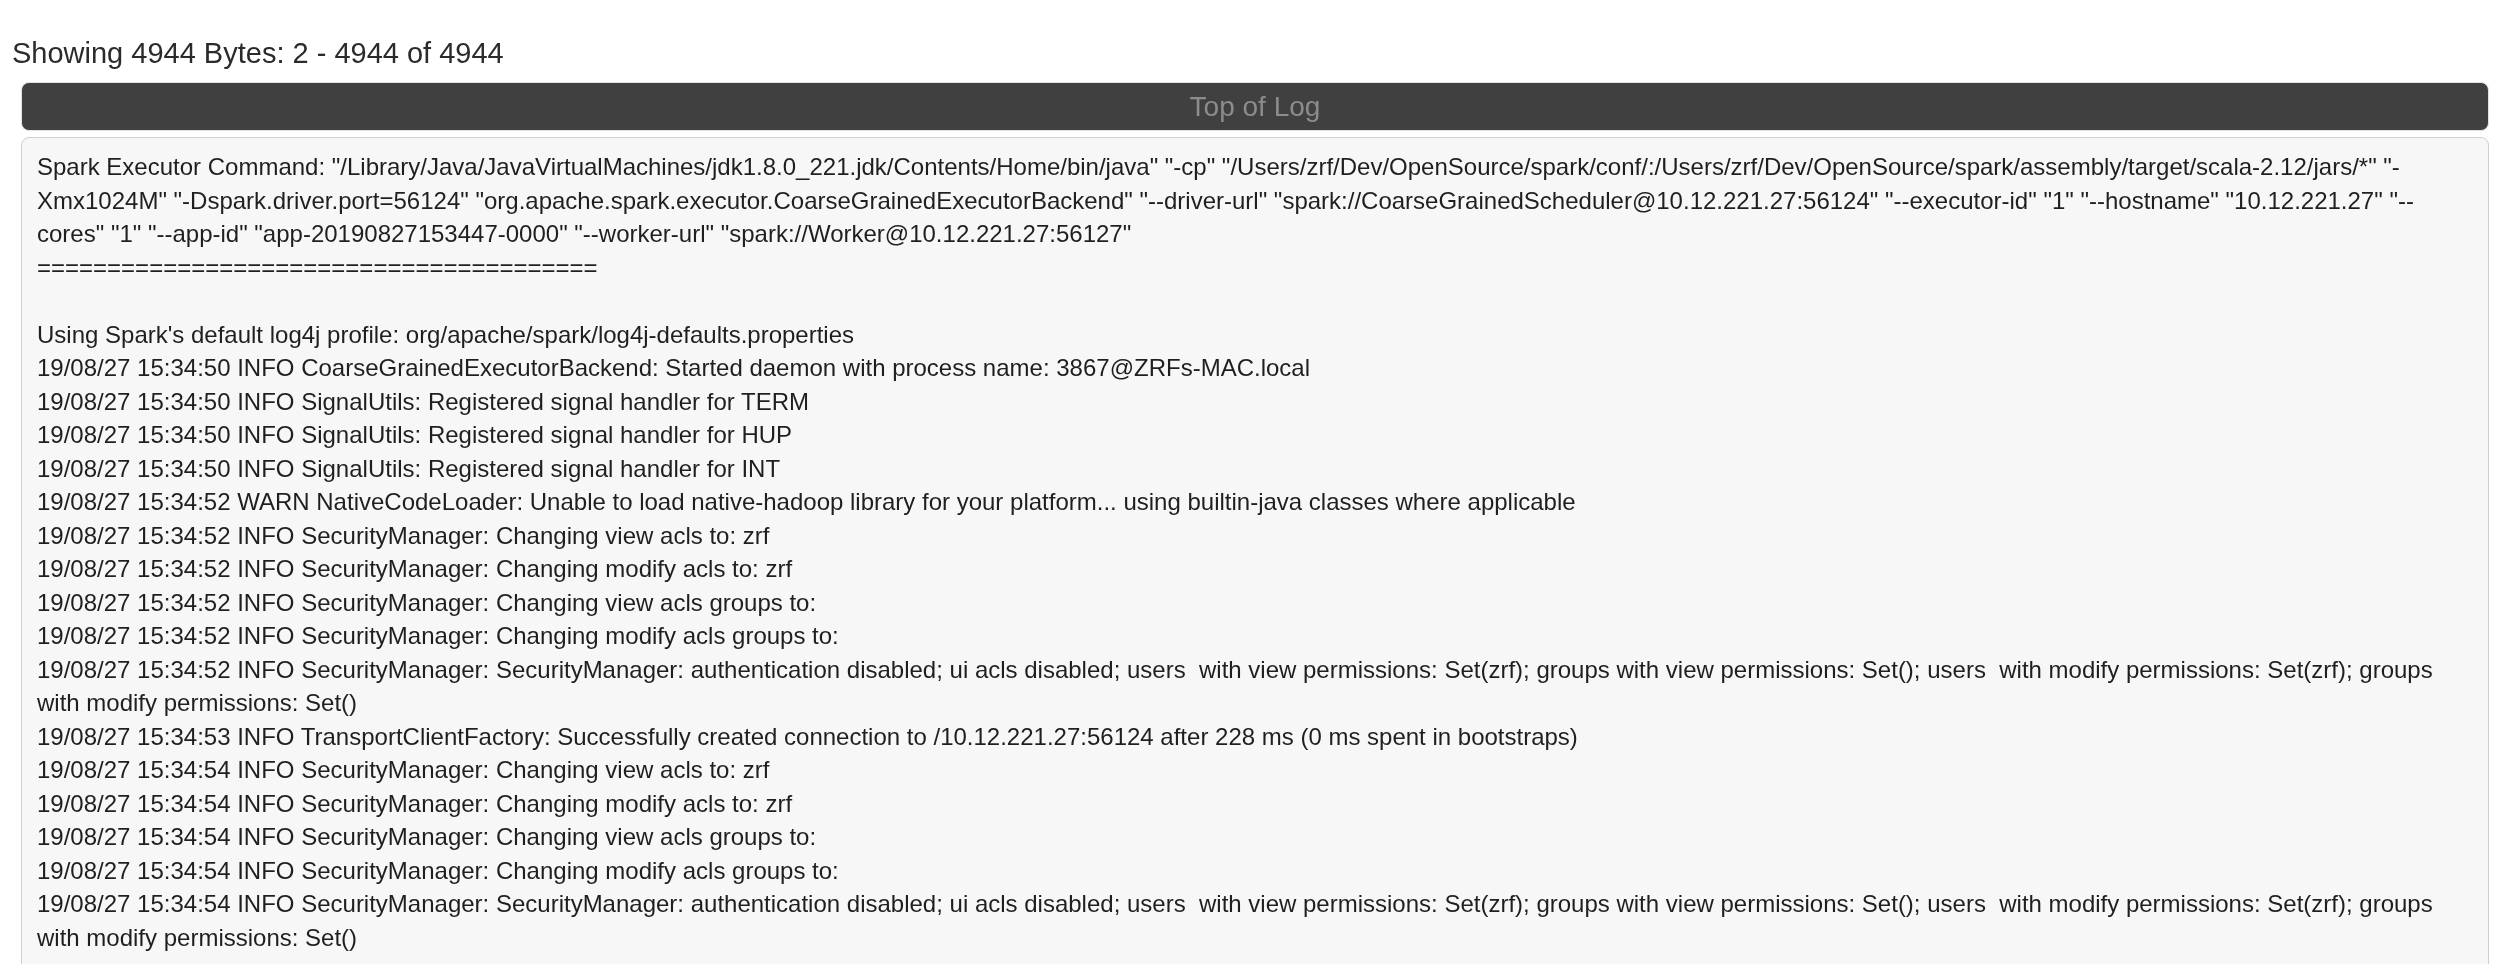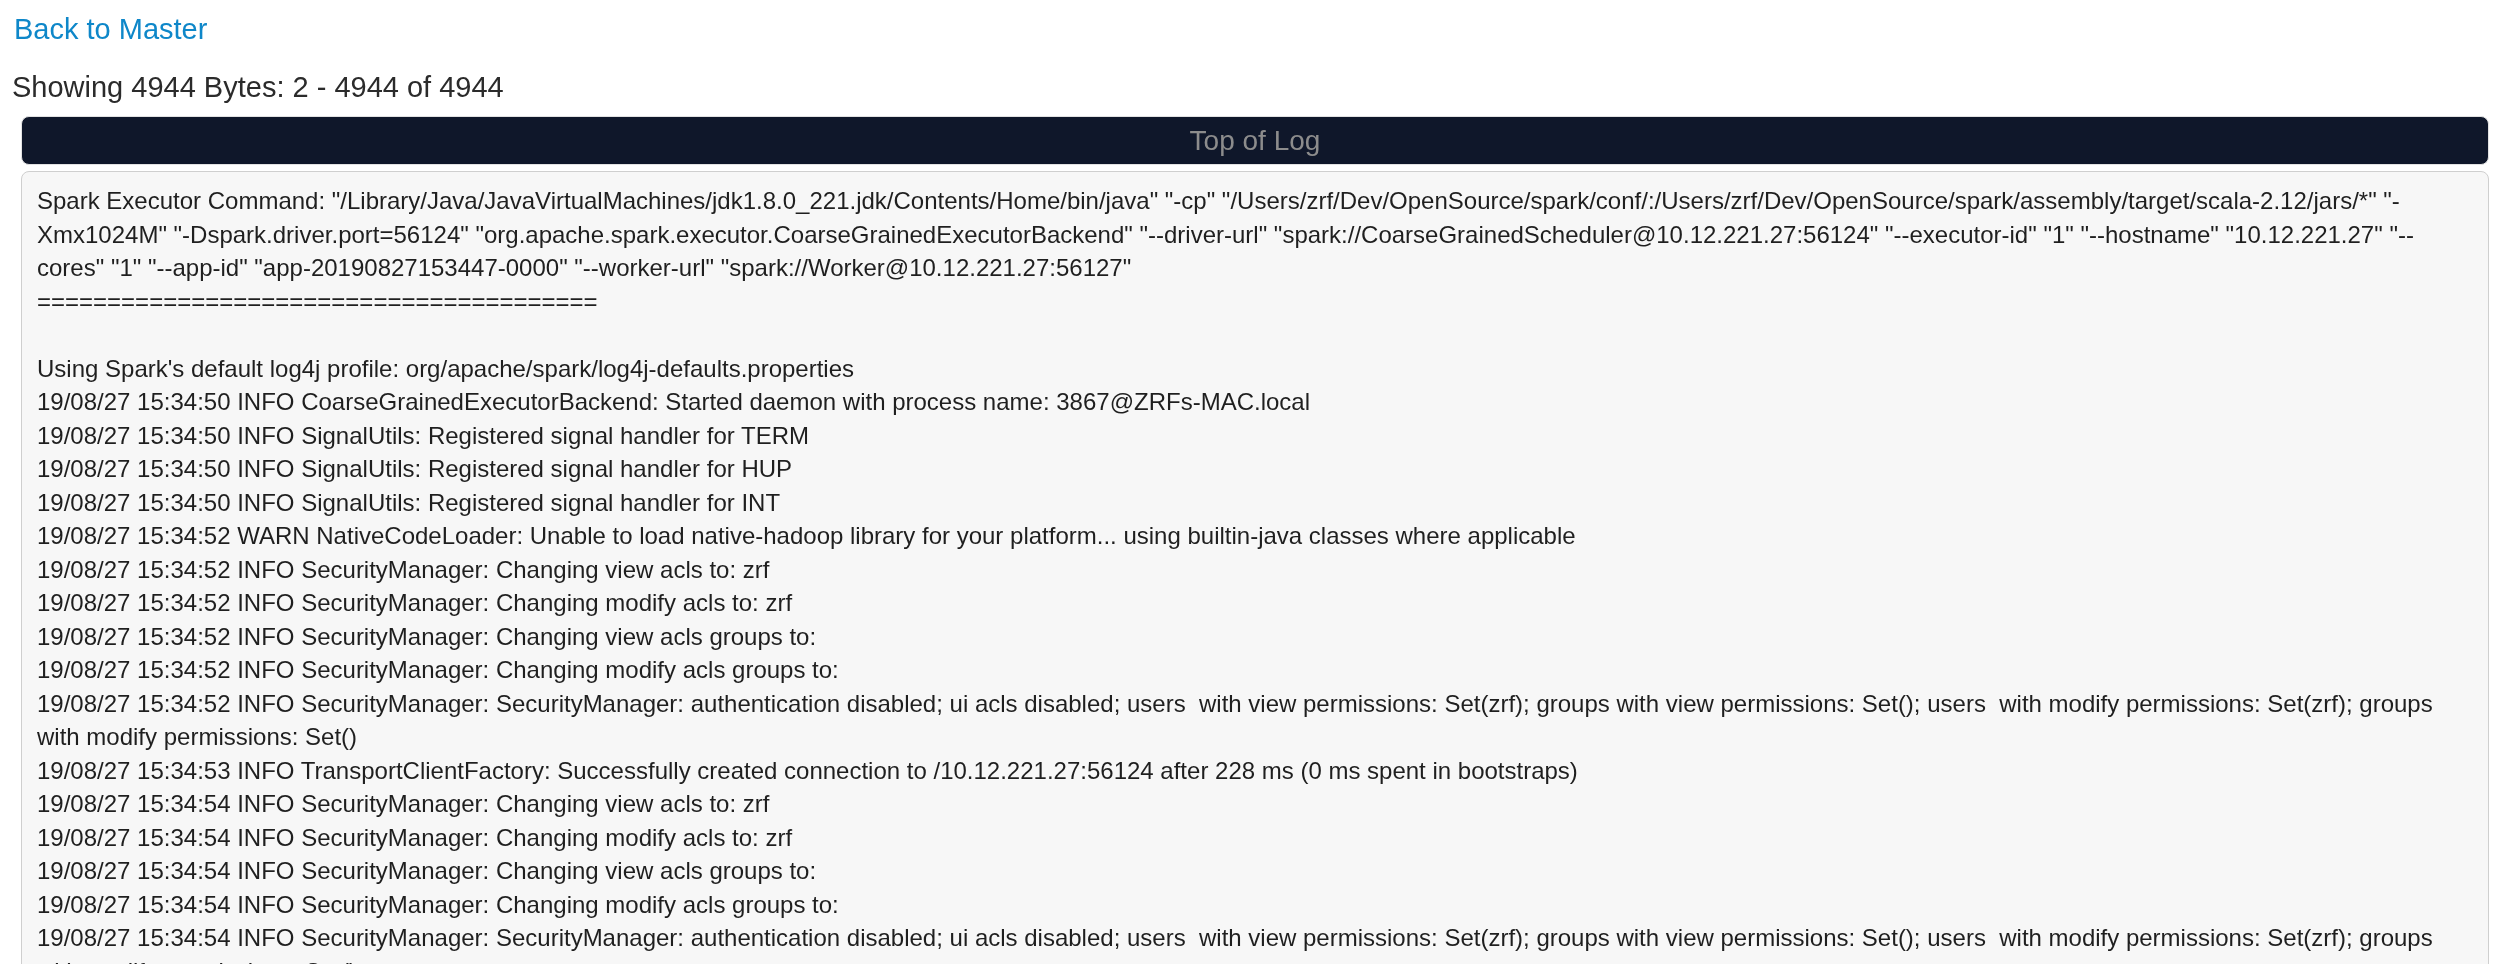--- a/index.html
+++ b/index.html
@@ -32,21 +32,21 @@
   .byte-range {
     margin-top: 24px;
     padding-left: 0px;
     font-size: 29px;
     line-height: 34px;
     color: #2b2b2b;
   }
   .log-header-bar {
     margin: 12px 9px 0 9px;
     height: 49px;
-    background: #0f172a;
+    background: #404040;
     border: 1px solid #e2e2e2;
     border-radius: 8px;
     display: flex;
     align-items: center;
     justify-content: center;
     font-size: 28px;
     color: #8c8c8c;
   }
   .log-content {
     margin: 6px 9px 0 9px;
@@ -66,23 +66,20 @@
     white-space: pre-wrap;
     word-wrap: break-word;
     overflow-wrap: break-word;
   }
 </style>
 </head>
 <body>
 
 <div class="page">
 
-  <div class="back-link-row">
-    <a href="#" class="back-link">Back to Master</a>
-  </div>
 
   <div class="byte-range">Showing 4944 Bytes: 2 - 4944 of 4944</div>
 
   <div class="log-header-bar">
     <span>Top of Log</span>
   </div>
 
   <div class="log-content">
     <pre class="log-text">Spark Executor Command: "/Library/Java/JavaVirtualMachines/jdk1.8.0_221.jdk/Contents/Home/bin/java" "-cp" "/Users/zrf/Dev/OpenSource/spark/conf/:/Users/zrf/Dev/OpenSource/spark/assembly/target/scala-2.12/jars/*" "-Xmx1024M" "-Dspark.driver.port=56124" "org.apache.spark.executor.CoarseGrainedExecutorBackend" "--driver-url" "spark://CoarseGrainedScheduler@10.12.221.27:56124" "--executor-id" "1" "--hostname" "10.12.221.27" "--cores" "1" "--app-id" "app-20190827153447-0000" "--worker-url" "spark://Worker@10.12.221.27:56127"
 ========================================

